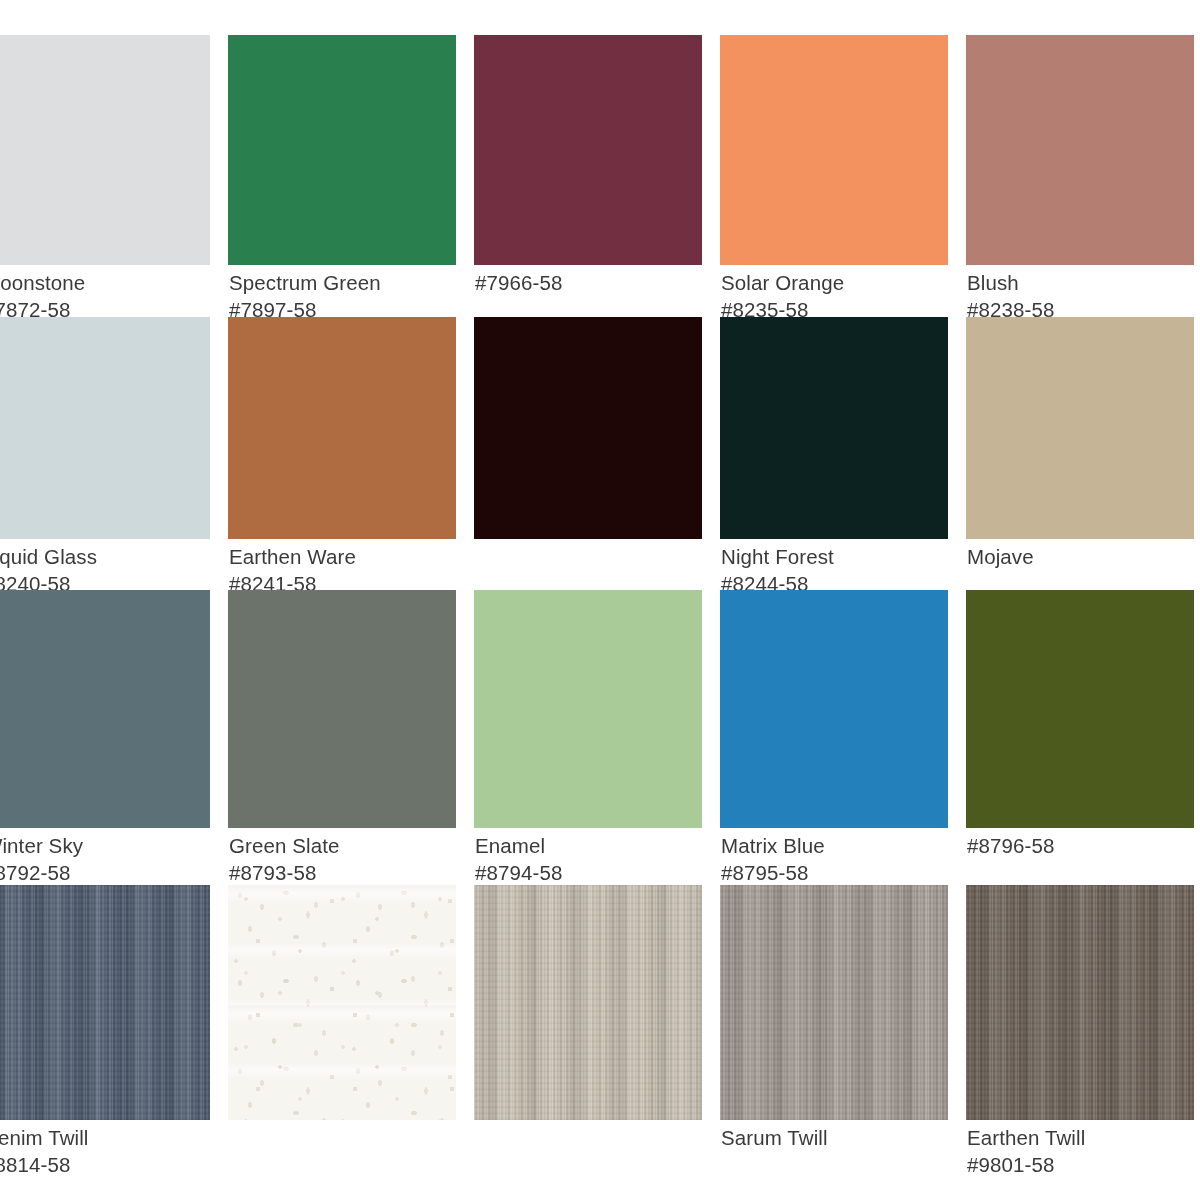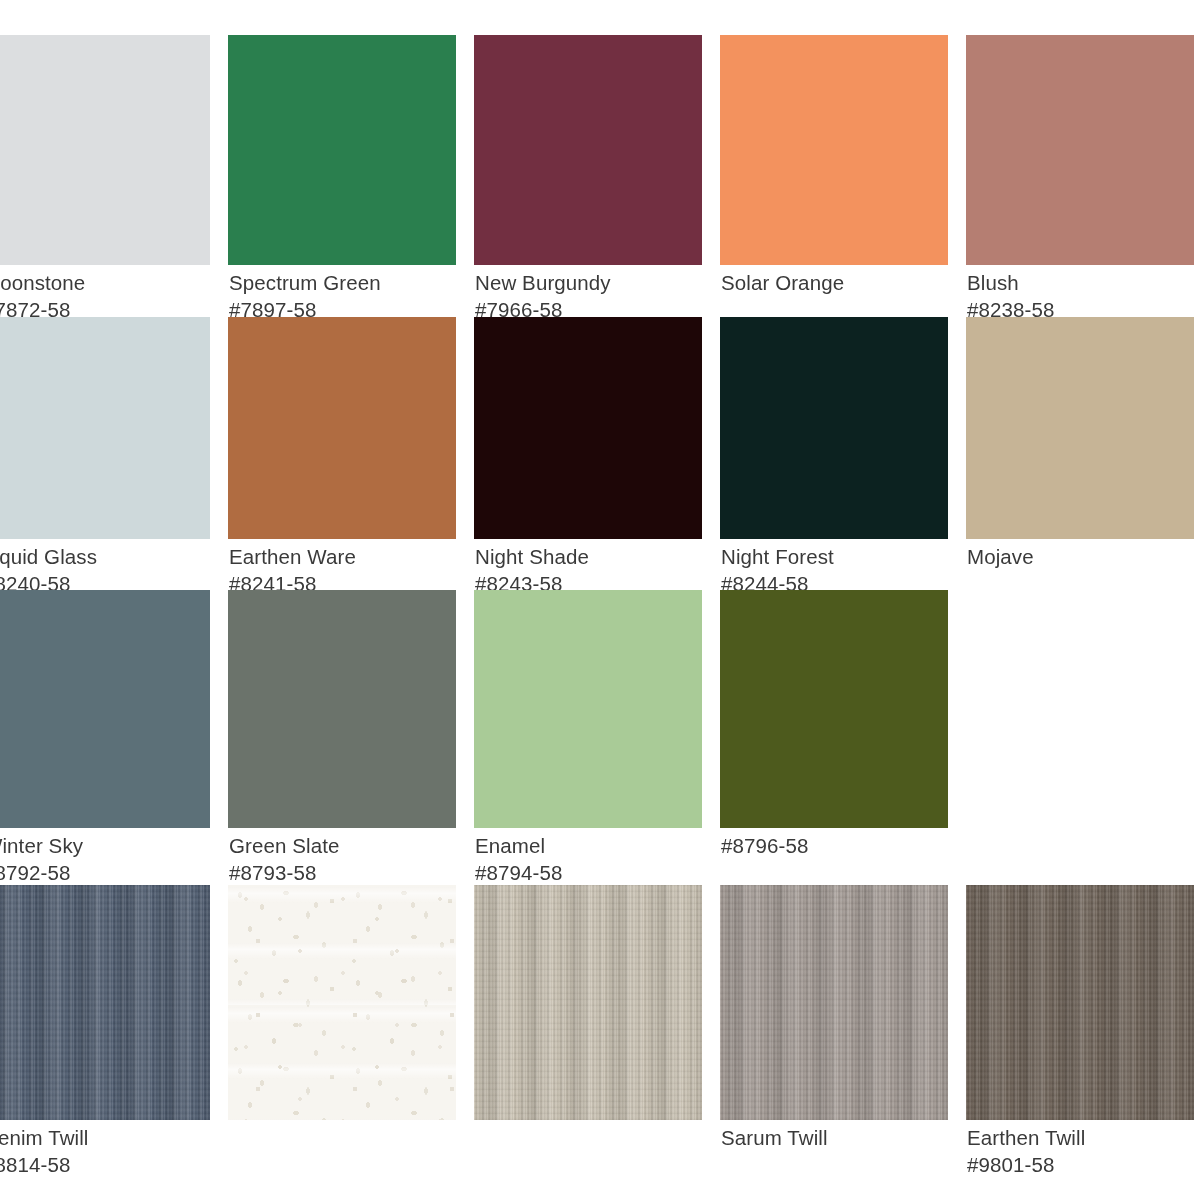--- a/index.html
+++ b/index.html
@@ -161,28 +161,28 @@
       <div class="swatch-cell">
         <div class="swatch-chip" title="Spectrum Green" style="height: 230px; background-color: rgb(42, 127, 78);"></div>
         <div class="swatch-label">
           <span class="swatch-name">Spectrum Green</span>
           <span class="swatch-code">#7897-58</span>
         </div>
       </div>
       <div class="swatch-cell">
         <div class="swatch-chip" title="New Burgundy" style="height: 230px; background-color: rgb(114, 47, 65);"></div>
         <div class="swatch-label">
-          <span class="swatch-name">New Burgundy</span>
           <span class="swatch-code">#7966-58</span>
         </div>
       </div>
       <div class="swatch-cell">
         <div class="swatch-chip" title="Solar Orange" style="height: 230px; background-color: rgb(243, 146, 94);"></div>
         <div class="swatch-label">
           <span class="swatch-name">Solar Orange</span>
+          <span class="swatch-code">#8235-58</span>
         </div>
       </div>
       <div class="swatch-cell">
         <div class="swatch-chip" title="Blush" style="height: 230px; background-color: rgb(181, 126, 114);"></div>
         <div class="swatch-label">
           <span class="swatch-name">Blush</span>
           <span class="swatch-code">#8238-58</span>
         </div>
       </div>
     </div>
@@ -196,24 +196,20 @@
       </div>
       <div class="swatch-cell">
         <div class="swatch-chip" title="Earthen Ware" style="height: 222px; background-color: rgb(176, 108, 65);"></div>
         <div class="swatch-label">
           <span class="swatch-name">Earthen Ware</span>
           <span class="swatch-code">#8241-58</span>
         </div>
       </div>
       <div class="swatch-cell">
         <div class="swatch-chip" title="Night Shade" style="height: 222px; background-color: rgb(30, 6, 7);"></div>
-        <div class="swatch-label">
-          <span class="swatch-name">Night Shade</span>
-          <span class="swatch-code">#8243-58</span>
-        </div>
       </div>
       <div class="swatch-cell">
         <div class="swatch-chip" title="Night Forest" style="height: 222px; background-color: rgb(12, 34, 32);"></div>
         <div class="swatch-label">
           <span class="swatch-name">Night Forest</span>
           <span class="swatch-code">#8244-58</span>
         </div>
       </div>
       <div class="swatch-cell">
         <div class="swatch-chip" title="Mojave" style="height: 222px; background-color: rgb(198, 180, 150);"></div>
@@ -238,20 +234,27 @@
         </div>
       </div>
       <div class="swatch-cell">
         <div class="swatch-chip" title="Enamel" style="height: 238px; background-color: rgb(169, 203, 151);"></div>
         <div class="swatch-label">
           <span class="swatch-name">Enamel</span>
           <span class="swatch-code">#8794-58</span>
         </div>
       </div>
       <div class="swatch-cell">
+        <div class="swatch-chip" title="Matrix Blue" style="height: 238px; background-color: rgb(36, 128, 187);"></div>
+        <div class="swatch-label">
+          <span class="swatch-name">Matrix Blue</span>
+          <span class="swatch-code">#8795-58</span>
+        </div>
+      </div>
+      <div class="swatch-cell">
         <div class="swatch-chip" title="Algae" style="height: 238px; background-color: rgb(77, 90, 29);"></div>
         <div class="swatch-label">
           <span class="swatch-code">#8796-58</span>
         </div>
       </div>
     </div>
     <div class="swatch-row" style="top: 885px;">
       <div class="swatch-cell">
         <div class="swatch-chip tex-vert-fine" title="Denim Twill" style="height: 235px; background-color: rgb(78, 92, 112);"></div>
         <div class="swatch-label">

